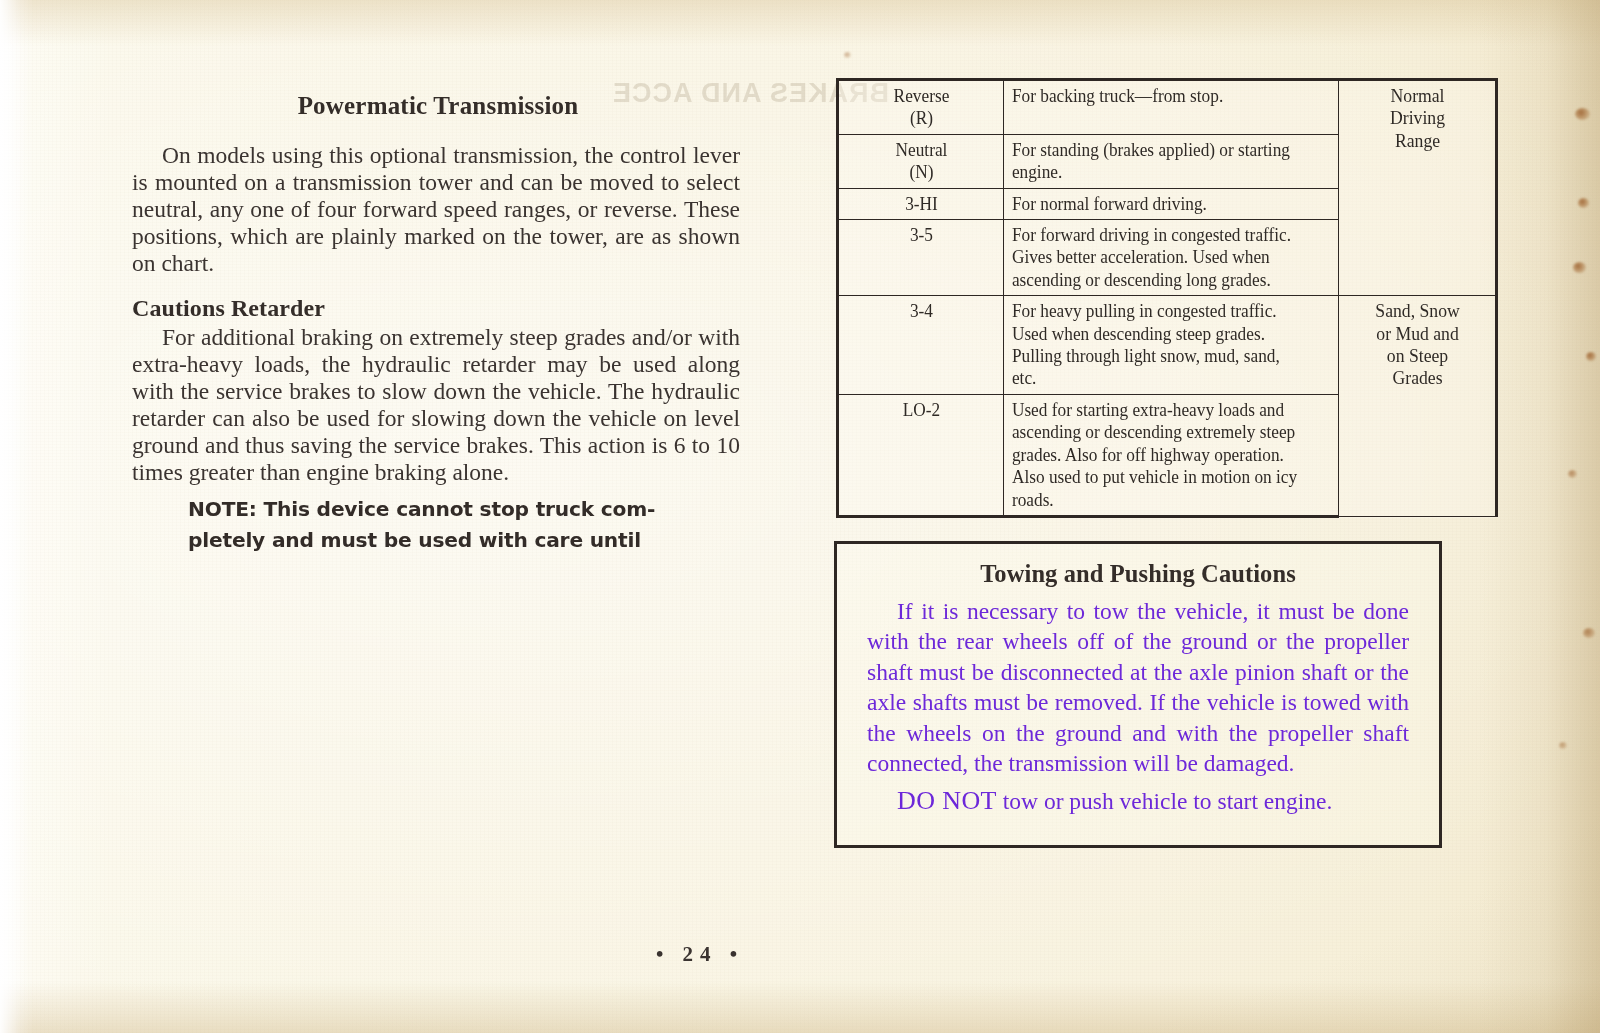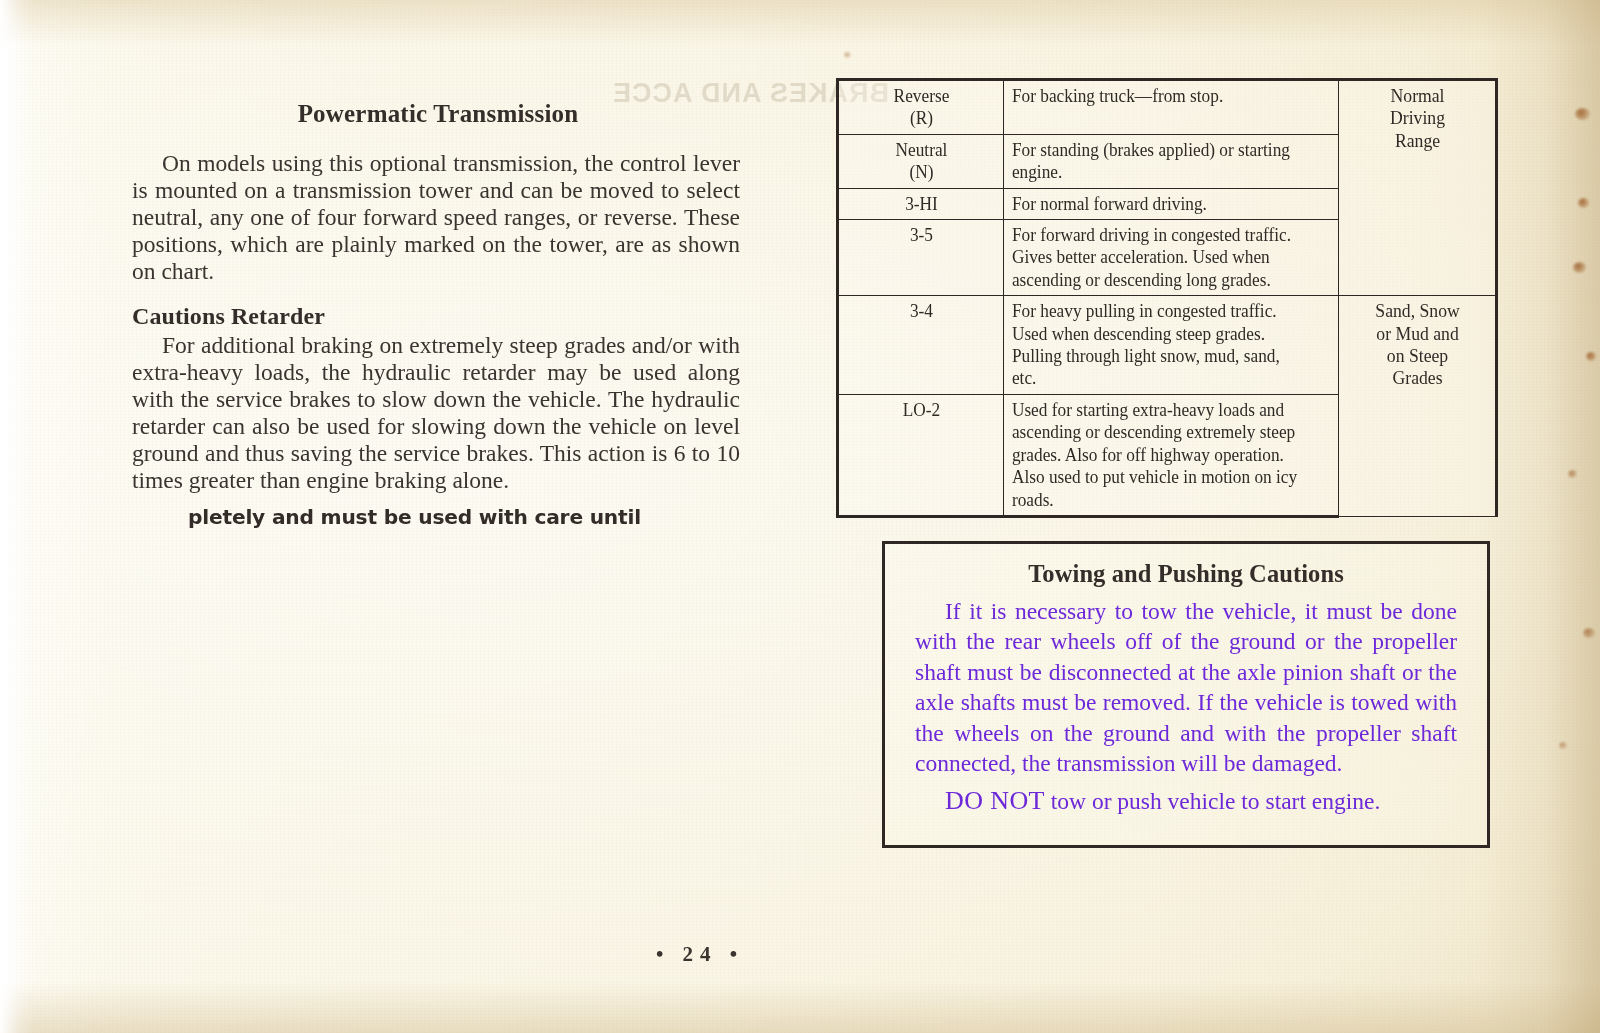--- a/index.html
+++ b/index.html
@@ -88,21 +88,21 @@
     letter-spacing: 1px;
     transform: scaleX(-1);
     white-space: nowrap;
     filter: blur(0.6px);
   }
 
   
   .col-left {
     position: absolute;
     left: 132px;
-    top: 100px;
+    top: 92px;
     width: 612px;
   }
 
   h2.sec-title {
     margin: 0 0 22px 0;
     font-size: 25px;
     font-weight: 700;
     text-align: center;
     letter-spacing: 0.2px;
     color: #342d29;
@@ -182,21 +182,21 @@
     transform-origin: center center;
     line-height: 26px;
     border-left-width: 1.6px;
   }
   .trans-table td.left-edge { border-left-width: 3px; }
   .trans-table td.right-edge { border-right-width: 3px; }
 
   
   .towing-box {
     position: absolute;
-    left: 882px;
+    left: 834px;
     top: 541px;
     width: 608px;
     box-sizing: border-box;
     border: 3px solid #2e2723;
     padding: 16px 22px 20px 22px;
     background: rgba(255,253,243,0.22);
   }
   .towing-box h3 {
     margin: 0 0 3px 0;
     font-size: 24.5px;
@@ -264,20 +264,21 @@
     <div class="col-left">
 
       <h2 class="sec-title">Powermatic Transmission</h2>
 
       <p class="body first">On models using this optional transmission, the control lever is mounted on a transmission tower and can be moved to select neutral, any one of four forward speed ranges, or reverse. These positions, which are plainly marked on the tower, are as shown on chart.</p>
 
       <h3 class="sub-title">Cautions Retarder</h3>
       <p class="body">For additional braking on extremely steep grades and/or with extra-heavy loads, the hydraulic retarder may be used along with the service brakes to slow down the vehicle. The hydraulic retarder can also be used for slowing down the vehicle on level ground and thus saving the service brakes. This action is 6 to 10 times greater than engine braking alone.</p>
 
       <div class="note">
+        <span>NOTE: This device cannot stop truck com-</span>
         <span>pletely and must be used with care until</span>
       </div>
 
     </div>
 
     <table class="trans-table">
       <tbody>
         <tr class="outer-top">
           <td class="cell-range mid left-edge">Reverse<br>(R)</td>
           <td class="cell-desc">For backing truck—from stop.</td>

